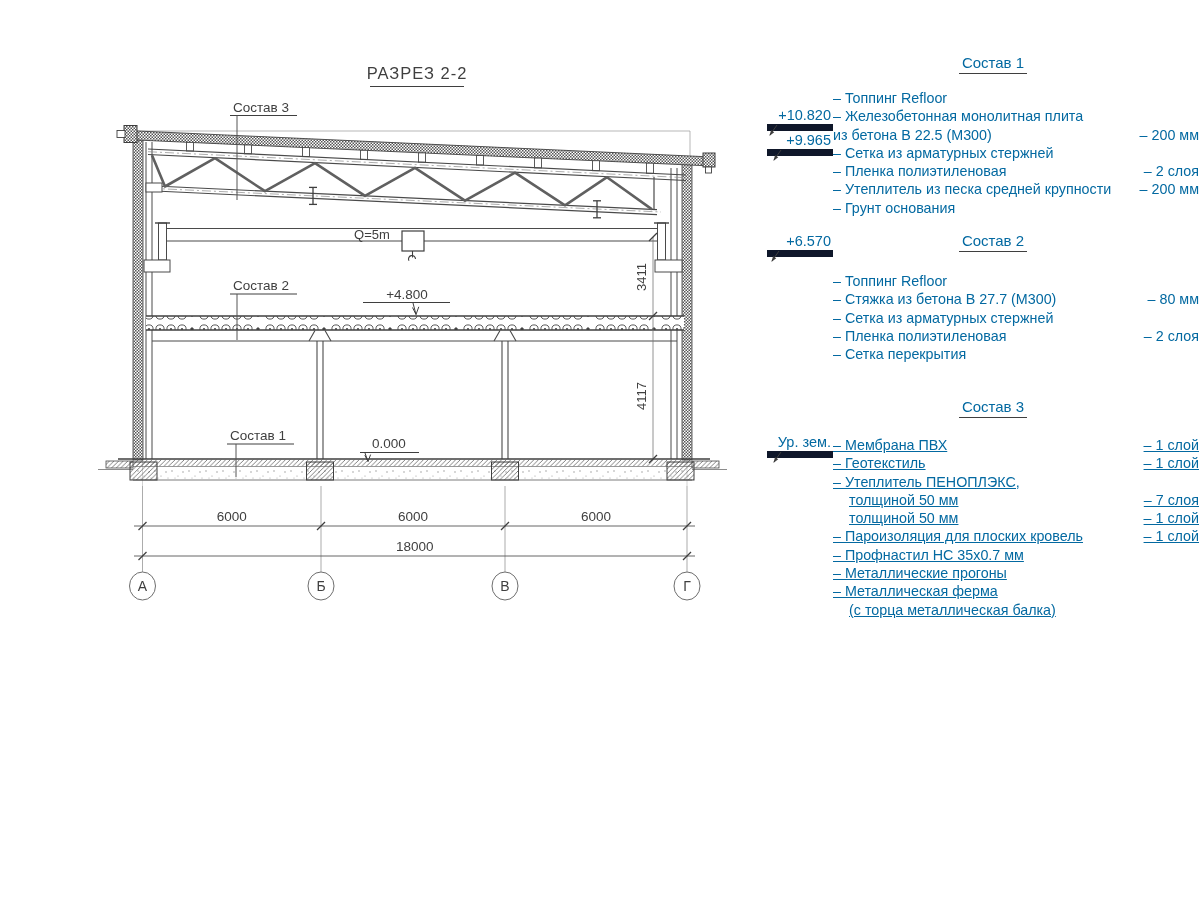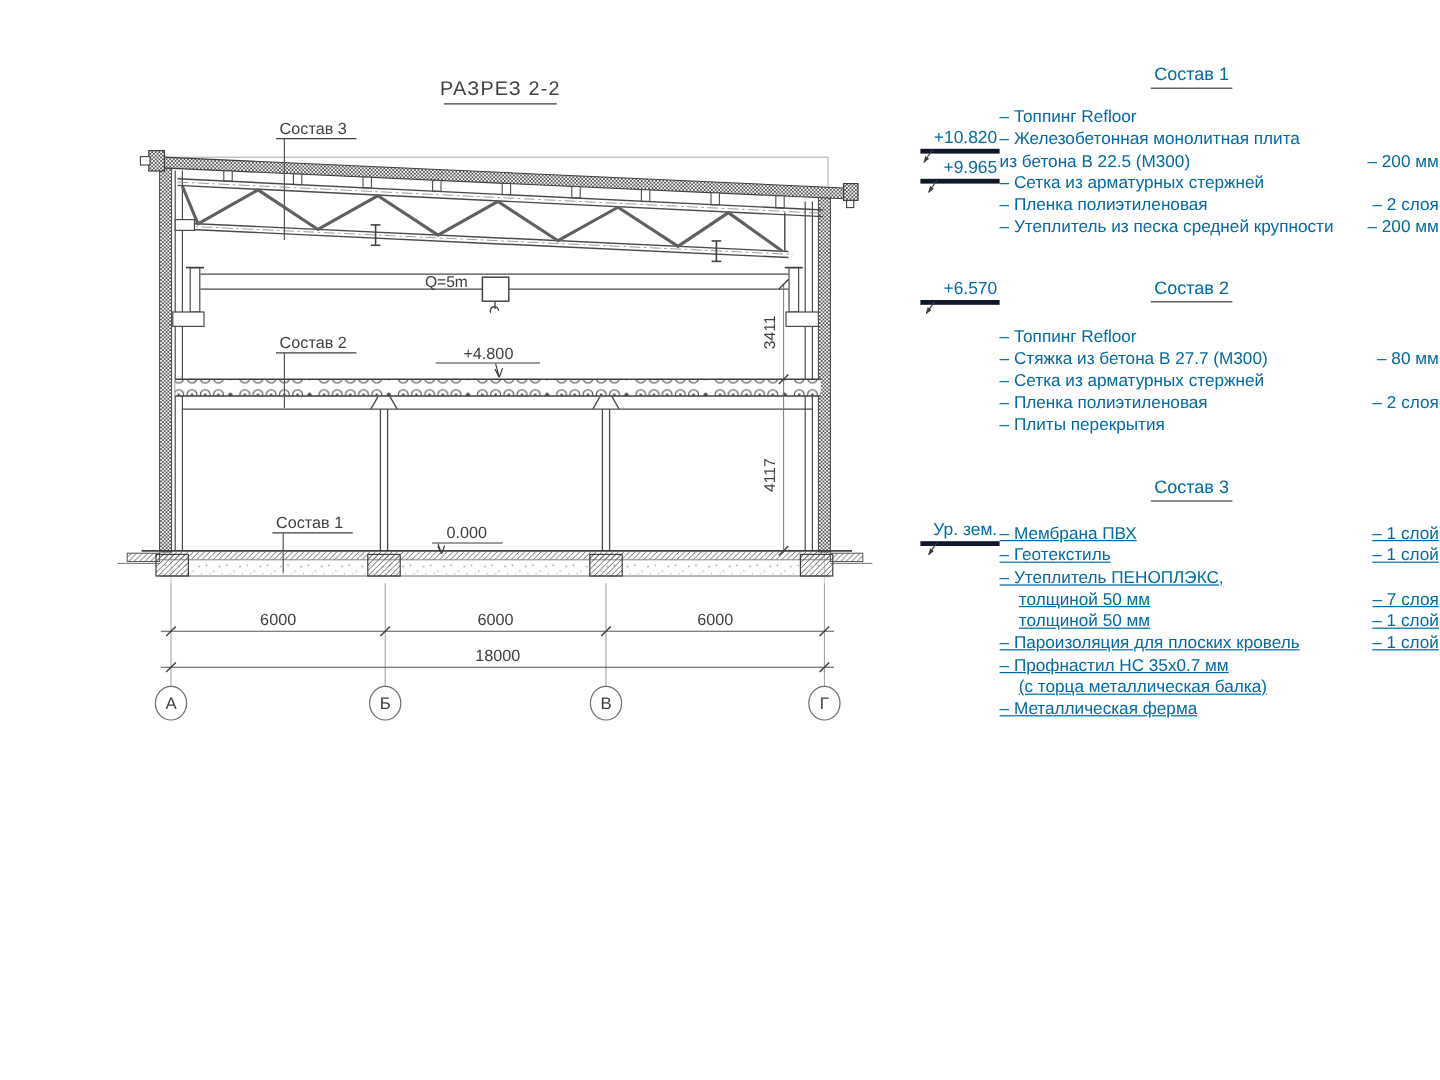--- a/index.html
+++ b/index.html
@@ -8,21 +8,21 @@
   svg{position:absolute;left:0;top:0;}
   svg text{font-family:"Liberation Sans","DejaVu Sans",sans-serif;fill:#3f3f3f;}
   .legend-head{position:absolute;width:140px;text-align:center;font-size:15px;}
   .legend-head span{display:inline-block;border-bottom:1px solid #3f3f3f;padding:0 3px 2px 3px;}
   .mat-list{position:absolute;left:833px;width:366px;font-size:14.3px;}
   .mat-line{display:flex;line-height:18.3px;white-space:nowrap;}
   .mat-line .t{flex:0 0 auto;}
   .mat-line .v{margin-left:auto;flex:0 0 auto;}
   .mat-line.ind{padding-left:16px;}
   .marker{position:absolute;width:88px;text-align:right;font-size:14.5px;}
-  .marker .lbl{display:inline-block;border-bottom:4px solid #0f172a;padding:0 2px 1px 2px;min-width:62px;}
+  .marker .lbl{display:inline-block;border-bottom:7px solid #0f172a;padding:0 2px 1px 2px;min-width:62px;}
   .marker svg{position:absolute;left:auto;}
   .marker .arr{position:absolute;top:18px;}
 </style>
 </head>
 <body>
 
 <div class="page">
 
 <svg width="760" height="660" viewBox="0 0 760 660">
   <defs>
@@ -299,20 +299,24 @@
         <span class="v"></span>
       </div>
   <div class="mat-line">
         <span class="t">– Пленка полиэтиленовая</span>
         <span class="v">– 2 слоя</span>
       </div>
   <div class="mat-line">
         <span class="t">– Утеплитель из песка средней крупности</span>
         <span class="v">– 200 мм</span>
       </div>
+  <div class="mat-line">
+        <span class="t">– Грунт основания</span>
+        <span class="v"></span>
+      </div>
 </div>
 
 <div class="legend-head" style="left:923px;top:232px;">
   <span>Состав 2</span>
 </div>
 <div class="mat-list" style="top:272px;">
   <div class="mat-line">
         <span class="t">– Топпинг Refloor</span>
         <span class="v"></span>
       </div>
@@ -322,21 +326,21 @@
       </div>
   <div class="mat-line">
         <span class="t">– Сетка из арматурных стержней</span>
         <span class="v"></span>
       </div>
   <div class="mat-line">
         <span class="t">– Пленка полиэтиленовая</span>
         <span class="v">– 2 слоя</span>
       </div>
   <div class="mat-line">
-        <span class="t">– Плиты перекрытия</span>
+        <span class="t">– Сетка перекрытия</span>
         <span class="v"></span>
       </div>
 </div>
 
 <div class="legend-head" style="left:923px;top:398px;">
   <span>Состав 3</span>
 </div>
 <div class="mat-list" style="top:436px;text-decoration:underline;">
   <div class="mat-line">
         <span class="t">– Мембрана ПВХ</span>
@@ -359,23 +363,27 @@
         <span class="v">– 1 слой</span>
       </div>
   <div class="mat-line">
         <span class="t">– Пароизоляция для плоских кровель</span>
         <span class="v">– 1 слой</span>
       </div>
   <div class="mat-line">
         <span class="t">– Профнастил НС 35х0.7 мм</span>
         <span class="v"></span>
       </div>
+  <div class="mat-line">
+        <span class="t">– Металлические прогоны</span>
+        <span class="v"></span>
+      </div>
+  <div class="mat-line">
+        <span class="t">– Металлическая ферма</span>
+        <span class="v"></span>
+      </div>
   <div class="mat-line ind">
         <span class="t">(с торца металлическая балка)</span>
         <span class="v"></span>
       </div>
-  <div class="mat-line">
-        <span class="t">– Металлическая ферма</span>
-        <span class="v"></span>
-      </div>
 </div>
 
 </div>
 
 </body></html>

